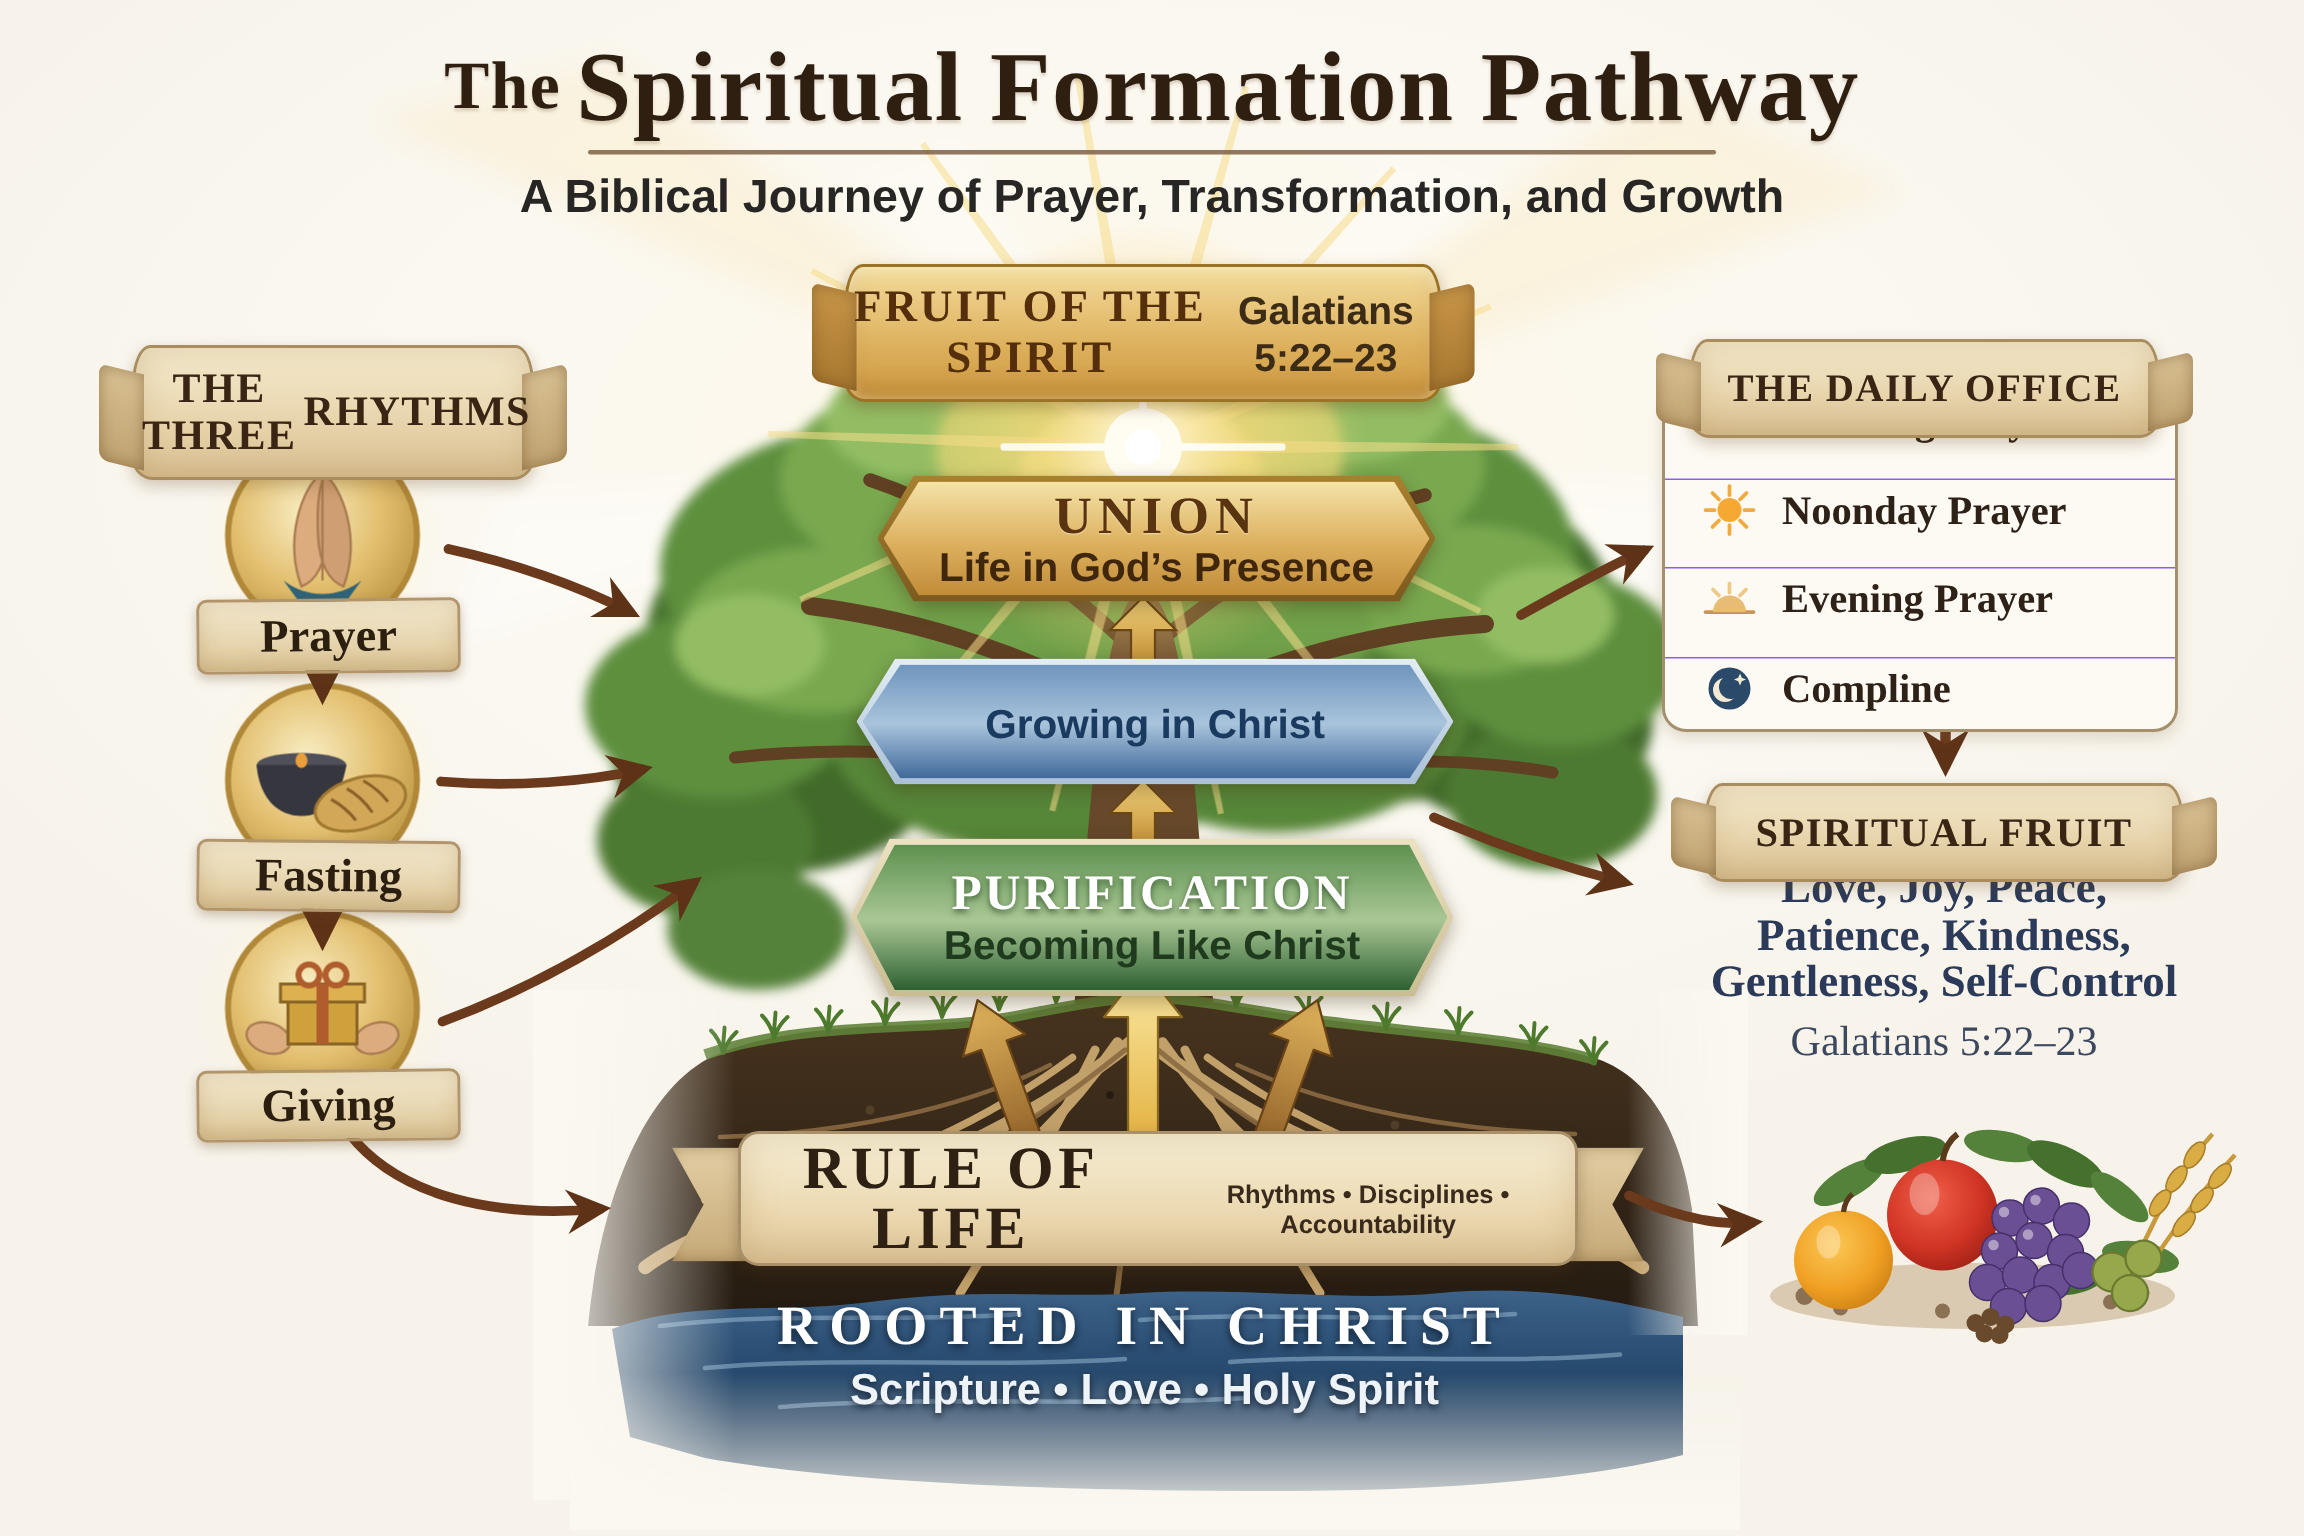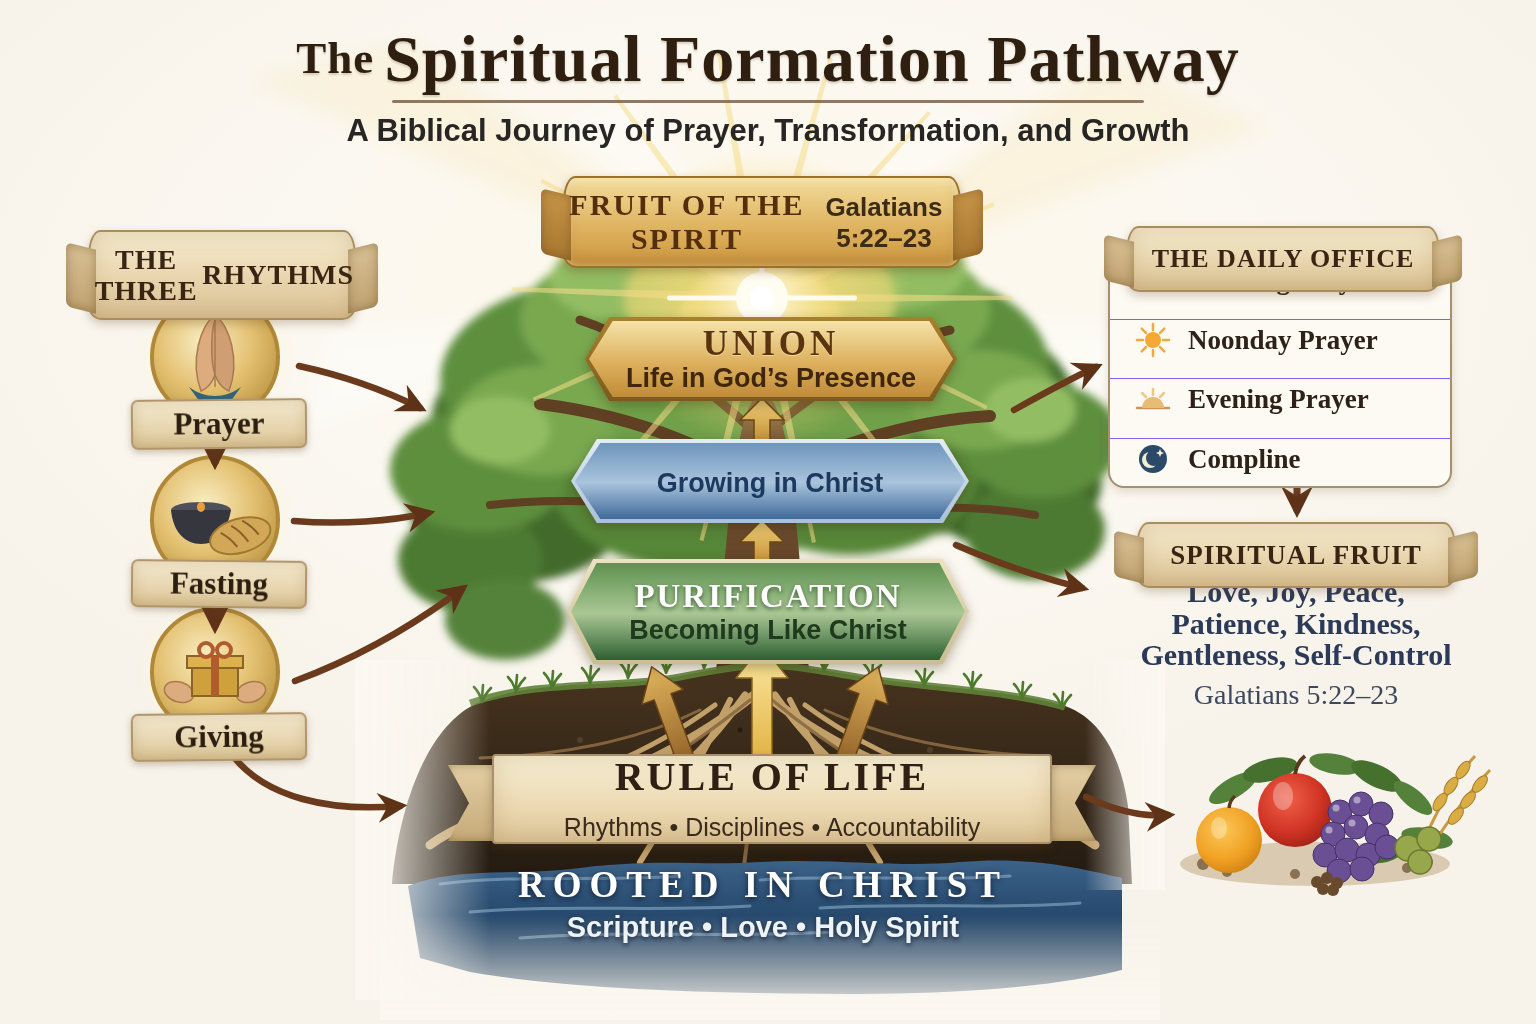--- a/index.html
+++ b/index.html
@@ -113,26 +113,26 @@
   .sfruit-ref{font-size:28px; font-weight:400; color:#3c485e; margin-top:8px;}
 
   
   .rule-banner{left:448px; top:754px; width:648px; height:90px; z-index:3;}
   .rule-tab{position:absolute; top:11px; width:66px; height:76px; background:linear-gradient(180deg,#e3cea4,#c6aa78); box-shadow:inset 0 0 10px rgba(90,60,20,.4);}
   .rule-tab-left{left:0; clip-path:polygon(0% 0%, 100% 0%, 100% 100%, 0% 100%, 32% 50%);}
   .rule-tab-right{right:0; clip-path:polygon(0% 0%, 100% 0%, 68% 50%, 100% 100%, 0% 100%);}
   .rule-main{
     position:absolute; left:44px; right:44px; top:0; bottom:0;
     background:linear-gradient(180deg,#f7efd6 0%,#ecd9b1 60%,#dcc498 100%);
-    border:2px solid #a8906a; border-radius:4px;
+    border:2px solid #a8906a; border-radius:14px;
     box-shadow:0 4px 10px rgba(80,55,25,.35), inset 0 0 24px rgba(150,110,50,.25);
-    display:flex; flex-direction:column; align-items:center; justify-content:center; text-align:center;
+    display:flex; flex-direction:row; align-items:center; justify-content:center; text-align:center;
   }
   .rule-title{font-size:40px; font-weight:800; letter-spacing:3px; color:#2e2012; line-height:1;}
-  .rule-sub{font-family:"Liberation Sans","DejaVu Sans",sans-serif; font-size:25px; font-weight:400; color:#392a1b; margin-top:16px;}
+  .rule-sub{font-family:"Liberation Sans","DejaVu Sans",sans-serif; font-size:17px; font-weight:700; color:#392a1b; margin-top:16px;}
 
   
   .rooted-block{left:458px; top:866px; width:610px; text-align:center; z-index:3;}
   .rooted-title{font-size:37px; font-weight:700; letter-spacing:8px; color:#ffffff; line-height:1; text-shadow:0 2px 6px rgba(0,10,25,.7);}
   .rooted-sub{font-family:"Liberation Sans","DejaVu Sans",sans-serif; font-size:29px; font-weight:700; color:#eef3f8; margin-top:8px; text-shadow:0 2px 5px rgba(0,10,25,.7);}
 </style>
 </head>
 <body>
 
 <div class="canvas">

